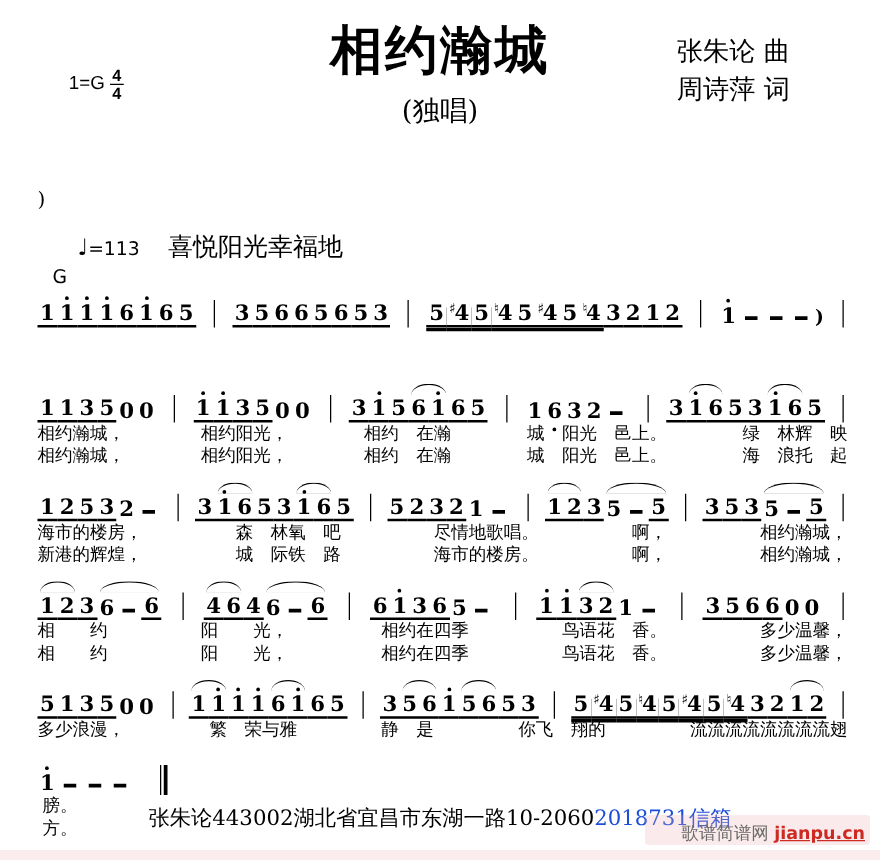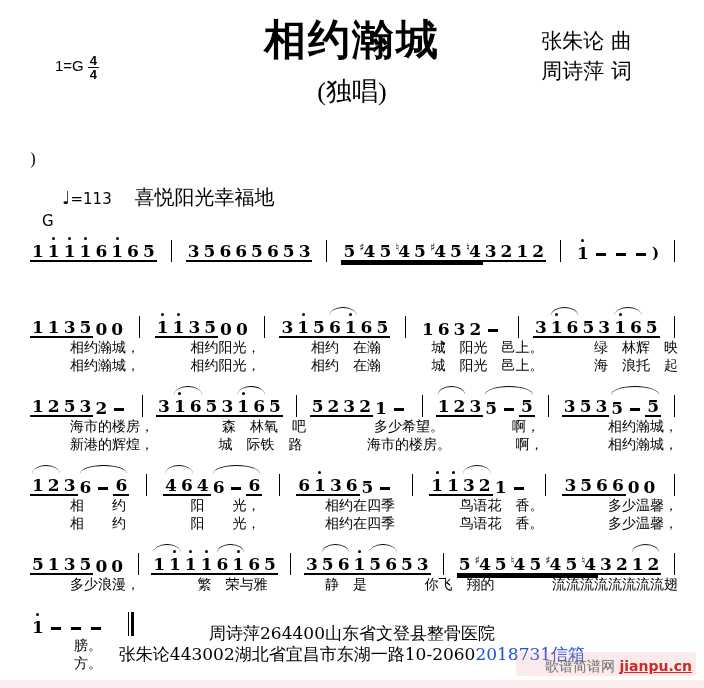--- a/index.html
+++ b/index.html
@@ -6,21 +6,21 @@
   .sheet{position:relative;width:704px;height:688px;background:#ffffff;overflow:hidden;
          font-family:"DejaVu Serif","Liberation Serif",serif;color:#000;}
   
   .title{position:absolute;top:12px;left:0;width:100%;text-align:center;
          font-size:42px;font-weight:bold;letter-spacing:2px;}
   .credits{position:absolute;top:26px;right:72px;font-size:21px;line-height:30px;text-align:left;}
   .keysig{position:absolute;top:54px;left:55px;font-size:15px;font-family:Liberation Sans, sans-serif;}
   .frac{display:inline-block;vertical-align:middle;text-align:center;margin-left:4px;line-height:1;}
   .frac i{display:block;font-style:normal;font-size:13px;font-weight:bold;padding:0 2px;}
   .frac i:first-child{border-bottom:1px solid #000;}
-  .subtitle{position:absolute;top:74px;left:0;width:100%;text-align:center;font-size:26px;font-family:Liberation Serif, serif;}
+  .subtitle{position:absolute;top:74px;left:0;width:100%;text-align:center;font-size:22px;}
   .stray{position:absolute;top:150px;left:30px;font-size:16px;}
   .tempo{position:absolute;top:184px;left:62px;font-size:15px;font-family:"DejaVu Sans","Liberation Sans",sans-serif;}
   .tempo .qnote{font-size:18px;}
   .tempo .expr{font-size:20px;margin-left:18px;font-family:"DejaVu Serif",serif;}
   .chord{position:absolute;top:212px;left:42px;font-size:15px;font-family:"DejaVu Sans",sans-serif;}
   
   #score{position:absolute;top:226px;left:30px;right:26px;}
   .line-block{margin-bottom:7px;}
   .line-block.first{margin-bottom:40px;}
   .notes-row{display:flex;justify-content:space-between;align-items:flex-end;
@@ -40,21 +40,21 @@
   .dash{display:inline-block;width:10px;height:3px;background:#000;margin:0 5px 6px 5px;align-self:flex-end;}
   .paren{font-size:15px;font-weight:bold;padding:0 1px;}
   .arc{display:inline-flex;align-items:flex-end;position:relative;}
   .arc::before{content:"";position:absolute;left:2px;right:2px;top:-12px;height:8px;
        border-top:1.5px solid #000;border-radius:50% 50% 0 0/100% 100% 0 0;}
   .bar{display:inline-block;width:1px;height:22px;background:#000;margin:0 3px;align-self:flex-end;}
   .finalbar{display:inline-flex;align-items:flex-end;margin-left:22px;}
   .finalbar .b{display:inline-block;height:24px;background:#000;}
   .finalbar .thin{width:1px;margin-right:2px;}
   .finalbar .thick{width:3px;}
-  .lyrics-row{display:flex;justify-content:space-between;font-size:14px;line-height:17px;margin-top:1px;margin-left:40px;}
+  .lyrics-row{display:flex;justify-content:space-between;font-size:14px;line-height:17px;margin-top:1px;}
   .lyrics-row.short{justify-content:flex-start;padding-left:4px;}
   .lyric-seg{white-space:pre;}
   
   .footer-line1{position:absolute;top:622px;left:0;width:100%;text-align:center;font-size:17px;}
   .footer-line2{position:absolute;top:643px;left:0;width:100%;text-align:center;font-size:17px;}
   .faded{color:#1d4ed8;}
   .watermark{position:absolute;top:658px;right:12px;font-size:14px;}
   .wm-gray{color:#6b6b6b;}
   .wm-red{color:#cc2a22;font-family:"DejaVu Sans",sans-serif;font-weight:bold;text-decoration:underline;}
   .wm-haze{position:absolute;top:652px;right:8px;width:180px;height:24px;
@@ -265,21 +265,21 @@
               <span class="note">5</span>
               <span class="dash"></span>
               <span class="note u1">5</span>
             </span>
           </span>
           <span class="bar"></span>
         </div>
         <div class="lyrics-row">
           <span class="lyric-seg">海市的楼房，</span>
           <span class="lyric-seg">森　林氧　吧</span>
-          <span class="lyric-seg">多少希望。</span>
+          <span class="lyric-seg">尽情地歌唱。</span>
           <span class="lyric-seg">啊，</span>
           <span class="lyric-seg">相约瀚城，</span>
         </div>
         <div class="lyrics-row">
           <span class="lyric-seg">新港的辉煌，</span>
           <span class="lyric-seg">城　际铁　路</span>
           <span class="lyric-seg">海市的楼房。</span>
           <span class="lyric-seg">啊，</span>
           <span class="lyric-seg">相约瀚城，</span>
         </div>
@@ -439,21 +439,20 @@
         </div>
         <div class="lyrics-row short">
           <span class="lyric-seg">膀。</span>
         </div>
         <div class="lyrics-row short">
           <span class="lyric-seg">方。</span>
         </div>
       </div>
     </div>
 
-  <div class="footer-line1">周诗萍264400山东省文登县整骨医院</div>
   <div class="footer-line2">
     <span>张朱论443002湖北省宜昌市东湖一路10-2060</span><span class="faded">2018731信箱</span>
   </div>
 
   <div class="wm-haze"></div>
   <div class="watermark">
     <span class="wm-gray">歌谱简谱网</span>
     <span class="wm-red">jianpu.cn</span>
   </div>
 

